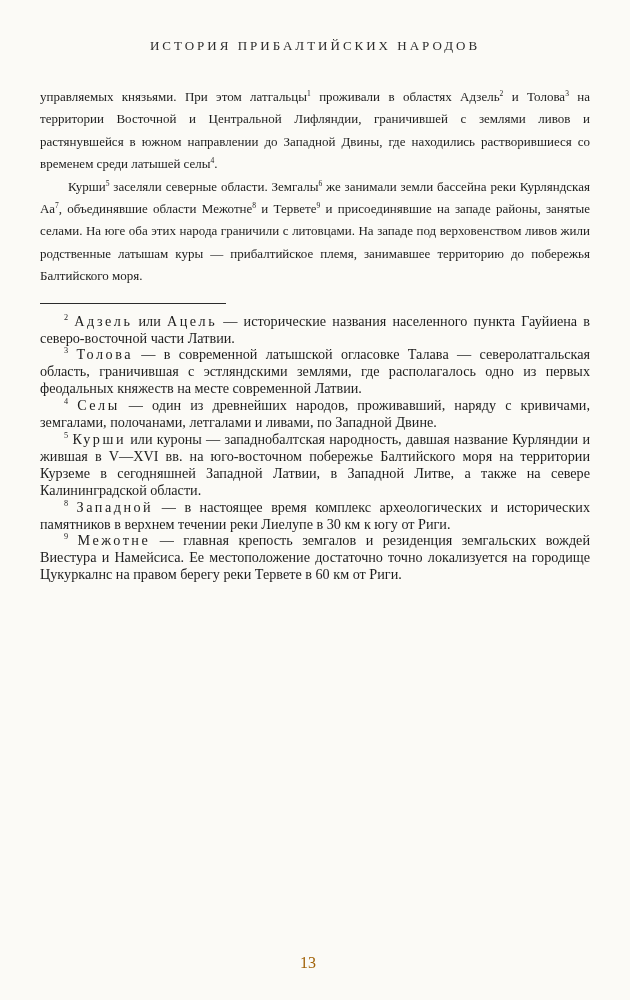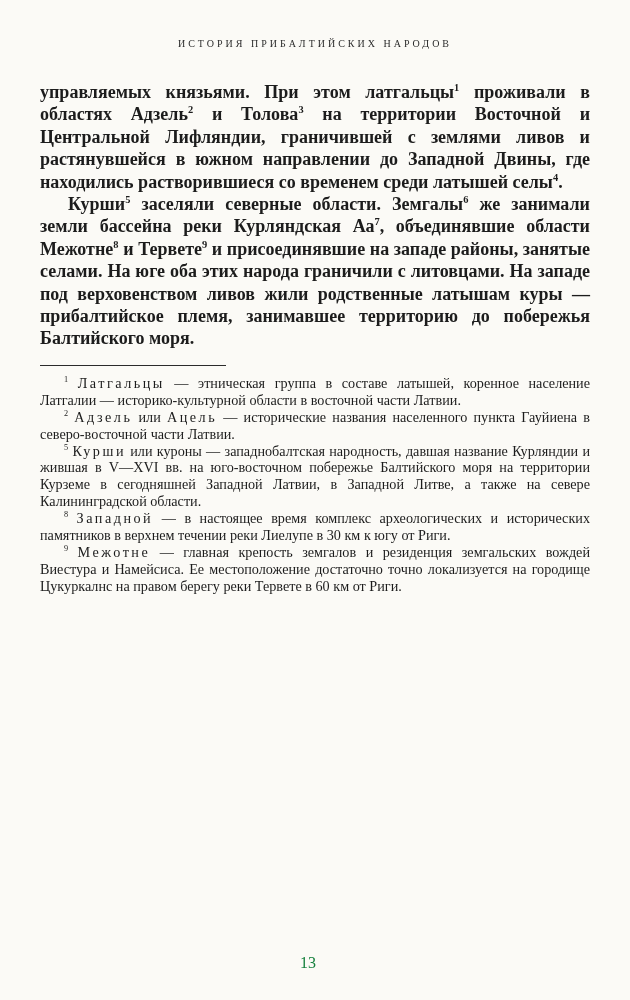--- a/index.html
+++ b/index.html
@@ -12,31 +12,30 @@
   .page {
     position: relative;
     width: 630px; height: 1000px;
     background: #fbfaf6;
     color: #1c1c1c;
     overflow: hidden;
   }
   .running-header {
     padding-top: 38px;
     text-align: center;
-    font-size: 10px;
+    font-size: 13px;
     letter-spacing: 3px;
     color: #2b2b2b;
     white-space: nowrap;
   }
   .content { margin: 32px 40px 0 40px; }
   .body-text {
-    font-size: 18px;
+    font-size: 13px;
     line-height: 22.4px;
     text-align: justify;
-    font-weight: bold;
   }
   .body-para { margin: 0; text-indent: 28px; }
   .body-para.first { text-indent: 0; }
   sup.fnref {
     font-size: 0.58em;
     line-height: 0;
     vertical-align: super;
     letter-spacing: 0;
   }
   .footnote-rule {
@@ -50,42 +49,43 @@
     line-height: 16.9px;
     text-align: justify;
   }
   .footnote { margin: 0; text-indent: 24px; }
   .spaced { letter-spacing: 2.5px; }
   .page-number {
     position: absolute;
     left: 0; right: 14px; bottom: 28px;
     text-align: center;
     font-size: 16px;
-    color: #15803d;
+    color: #a16207;
   }
 </style>
 </head>
 <body>
 
 <div class="page">
 
   <div class="running-header">ИСТОРИЯ ПРИБАЛТИЙСКИХ НАРОДОВ</div>
 
   <div class="content">
 
     <div class="body-text">
       <p class="body-para first"><span>управляемых князьями. При этом латгальцы</span><sup class="fnref">1</sup><span> проживали в областях Адзель</span><sup class="fnref">2</sup><span> и Толова</span><sup class="fnref">3</sup><span> на территории Восточной и Центральной Лифляндии, граничившей с землями ливов и растянувшейся в южном направлении до Западной Двины, где находились растворившиеся со временем среди латышей селы</span><sup class="fnref">4</sup><span>.</span></p>
       <p class="body-para"><span>Курши</span><sup class="fnref">5</sup><span> заселяли северные области. Земгалы</span><sup class="fnref">6</sup><span> же занимали земли бассейна реки Курляндская Аа</span><sup class="fnref">7</sup><span>, объединявшие области Межотне</span><sup class="fnref">8</sup><span> и Тервете</span><sup class="fnref">9</sup><span> и присоединявшие на западе районы, занятые селами. На юге оба этих народа граничили с литовцами. На западе под верховенством ливов жили родственные латышам куры — прибалтийское племя, занимавшее территорию до побережья Балтийского моря.</span></p>
     </div>
 
     <div class="footnote-rule"></div>
 
     <div class="footnotes">
-      <p class="footnote"><sup class="fnref">1</sup><span> </span><span class="spaced">Латгальцы</span><span> — этническая группа в составе латышей, коренное население Латгалии — историко-культурной области в восточной части Латвии.</span></p>
       <p class="footnote"><sup class="fnref">2</sup><span> </span><span class="spaced">Адзель</span><span> или </span><span class="spaced">Ацель</span><span> — исторические названия населенного пункта Гауйиена в северо-восточной части Латвии.</span></p>
+      <p class="footnote"><sup class="fnref">3</sup><span> </span><span class="spaced">Толова</span><span> — в современной латышской огласовке Талава — северолатгальская область, граничившая с эстляндскими землями, где располагалось одно из первых феодальных княжеств на месте современной Латвии.</span></p>
+      <p class="footnote"><sup class="fnref">4</sup><span> </span><span class="spaced">Селы</span><span> — один из древнейших народов, проживавший, наряду с кривичами, земгалами, полочанами, летгалами и ливами, по Западной Двине.</span></p>
       <p class="footnote"><sup class="fnref">5</sup><span> </span><span class="spaced">Курши</span><span> или куроны — западнобалтская народность, давшая название Курляндии и жившая в V—XVI вв. на юго-восточном побережье Балтийского моря на территории Курземе в сегодняшней Западной Латвии, в Западной Литве, а также на севере Калининградской области.</span></p>
       <p class="footnote"><sup class="fnref">8</sup><span> </span><span class="spaced">Западной</span><span> — в настоящее время комплекс археологических и исторических памятников в верхнем течении реки Лиелупе в 30 км к югу от Риги.</span></p>
       <p class="footnote"><sup class="fnref">9</sup><span> </span><span class="spaced">Межотне</span><span> — главная крепость земгалов и резиденция земгальских вождей Виестура и Намейсиса. Ее местоположение достаточно точно локализуется на городище Цукуркалнс на правом берегу реки Тервете в 60 км от Риги.</span></p>
     </div>
 
   </div>
 
   <div class="page-number">13</div>
 
 </div>

